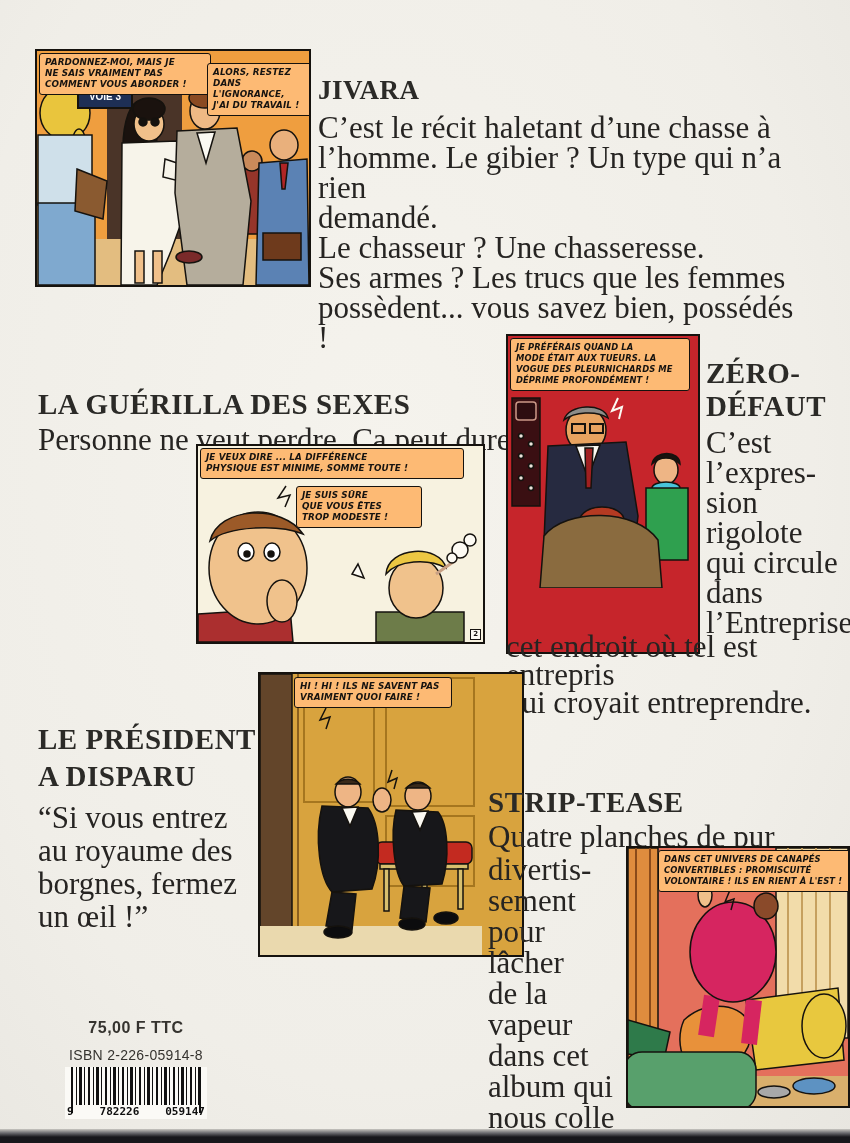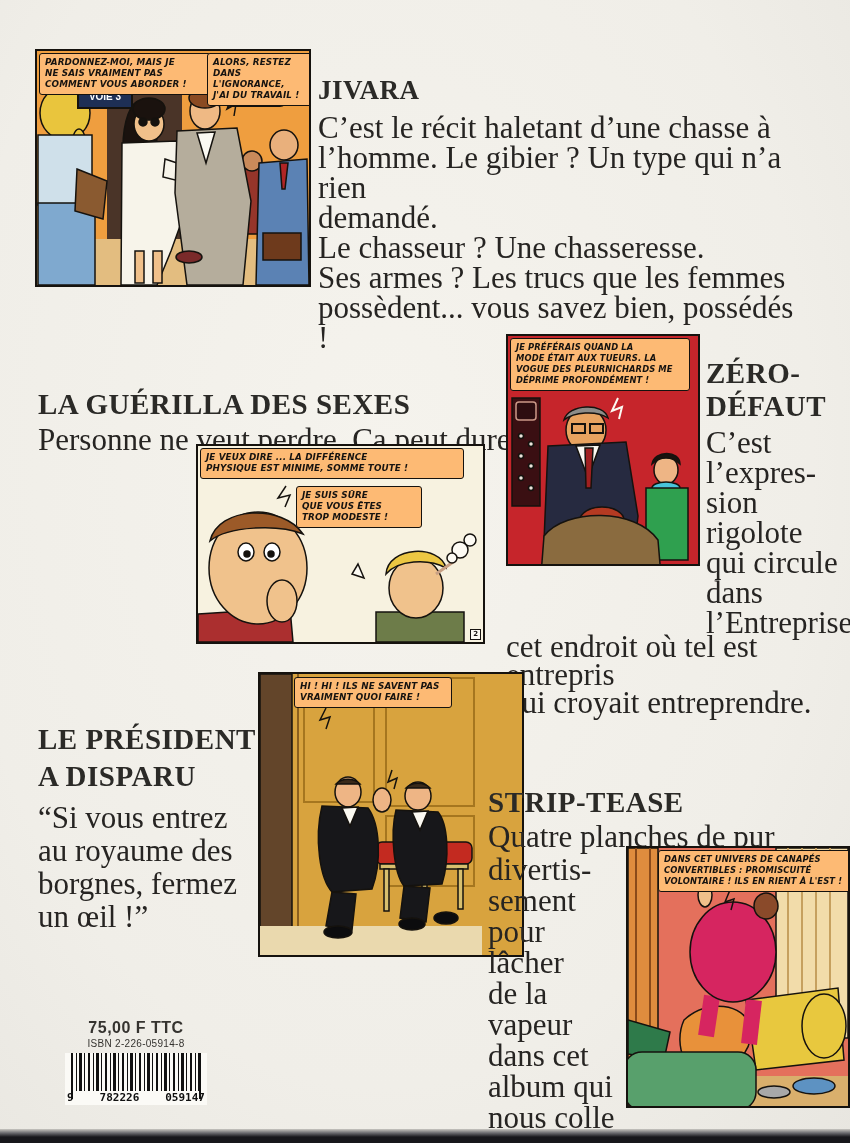--- a/index.html
+++ b/index.html
@@ -21,21 +21,21 @@
   .sign{position:absolute;background:#1e2f55;border:2px solid #15120e;color:#fff;
     font:bold 10px/16px "Liberation Sans",sans-serif;text-align:center;}
   .clock{position:absolute;background:#101014;border:2px solid #15120e;border-radius:7px;color:#e8b93a;
     font:bold 14px/22px "DejaVu Sans Mono",monospace;text-align:center;letter-spacing:1px;}
   .pagenum{position:absolute;right:2px;bottom:2px;background:#fcfaf2;border:1px solid #15120e;
     font:700 7px/9px "DejaVu Sans",sans-serif;padding:0 2px;color:#161310;}
   
   .price-block{position:absolute;left:58px;top:1019px;width:156px;text-align:center;
     font-family:"Liberation Sans",sans-serif;color:#35332f;}
   .price{font-size:16px;font-weight:bold;letter-spacing:.5px;}
-  .isbn{font-size:10px;margin-top:1px;letter-spacing:.3px;}
+  .isbn{font-size:14px;margin-top:10px;letter-spacing:.3px;}
   .barcode{position:relative;margin:4px auto 0;width:142px;height:52px;background:#fbfaf6;}
   .bars{position:absolute;left:6px;right:6px;top:0;height:38px;
     background:repeating-linear-gradient(90deg,#101010 0 2px,transparent 2px 5px,#101010 5px 6px,
       transparent 6px 8px,#101010 8px 11px,transparent 11px 13px,#101010 13px 14px,transparent 14px 17px);}
   .bars:before,.bars:after{content:"";position:absolute;top:0;width:2px;height:46px;background:#101010;}
   .bars:before{left:0;} .bars:after{right:0;}
   .bc-digits{position:absolute;left:0;right:0;top:38px;display:flex;justify-content:space-between;
     padding:0 2px;font:600 11px/13px "DejaVu Sans Mono",monospace;color:#101010;}
   
   .bottom-edge{position:absolute;left:0;right:0;top:1129px;height:14px;
@@ -86,21 +86,21 @@
         <path d="M243,112 l8,0 l-3,26 l-3,0 z" fill="#b02525"></path>
         <rect x="226" y="182" width="38" height="27" fill="#6e3a1c"></rect>
       </g>
       <path d="M196,44 l-6,14 l9,-5 l-2,12" fill="none" stroke="#15120e" stroke-width="1.5"></path>
     </svg>
     <div class="sign" style="left:40px;top:36px;width:52px;height:18px;">VOIE 3</div>
     <div class="clock" style="left:186px;top:28px;width:60px;height:24px;">18.02</div>
     <div class="bubble" style="left:2px;top:2px;width:160px;">PARDONNEZ-MOI, MAIS JE
 NE SAIS VRAIMENT PAS
 COMMENT VOUS ABORDER !</div>
-    <div class="bubble" style="left:170px;top:2px;width:97px;">ALORS, RESTEZ
+    <div class="bubble" style="left:170px;top:12px;width:97px;">ALORS, RESTEZ
 DANS L'IGNORANCE,
 J'AI DU TRAVAIL !</div>
   </div>
 
   <div class="abs" style="left:318px;top:50px;width:480px;">
     <h1 class="title-lg" style="font-size:27px;">JIVARA</h1>
     <div class="body-txt lines" style="margin-top:6px;">C’est le récit haletant d’une chasse à
 l’homme. Le gibier ? Un type qui n’a rien
 demandé.
 Le chasseur ? Une chasseresse.
@@ -137,21 +137,21 @@
       <path d="M160,118 l6,14 l-12,-4 z" fill="#fcfaf2" stroke="#15120e" stroke-width="1.5"></path>
     </svg>
     <div class="bubble" style="left:98px;top:40px;width:114px;">JE SUIS SÛRE
 QUE VOUS ÊTES
 TROP MODESTE !</div>
     <div class="bubble" style="left:2px;top:2px;width:252px;">JE VEUX DIRE ... LA DIFFÉRENCE
 PHYSIQUE EST MINIME, SOMME TOUTE !</div>
     <div class="pagenum">2</div>
   </div>
 
-  <div class="panel" style="left:506px;top:334px;width:194px;height:232px;background:#c6252b;padding-left:9px;">
+  <div class="panel" style="left:506px;top:334px;width:194px;height:320px;background:#c6252b;padding-left:9px;">
     <svg width="190" height="252" viewBox="0 0 190 252">
       <rect width="190" height="252" fill="#c6252b"></rect>
       <g stroke="#15120e" stroke-width="1.5">
         <rect x="4" y="62" width="28" height="108" fill="#3a0f12"></rect>
         <rect x="8" y="66" width="20" height="18" rx="3" fill="#2d0d10" stroke="#c98"></rect>
         <circle cx="13" cy="100" r="2.5" fill="#e9e4da"></circle>
           <circle cx="23" cy="108" r="2.5" fill="#e9e4da"></circle>
         <circle cx="13" cy="120" r="2.5" fill="#e9e4da"></circle>
           <circle cx="23" cy="130" r="2.5" fill="#e9e4da"></circle>
         <circle cx="13" cy="142" r="2.5" fill="#e9e4da"></circle>

